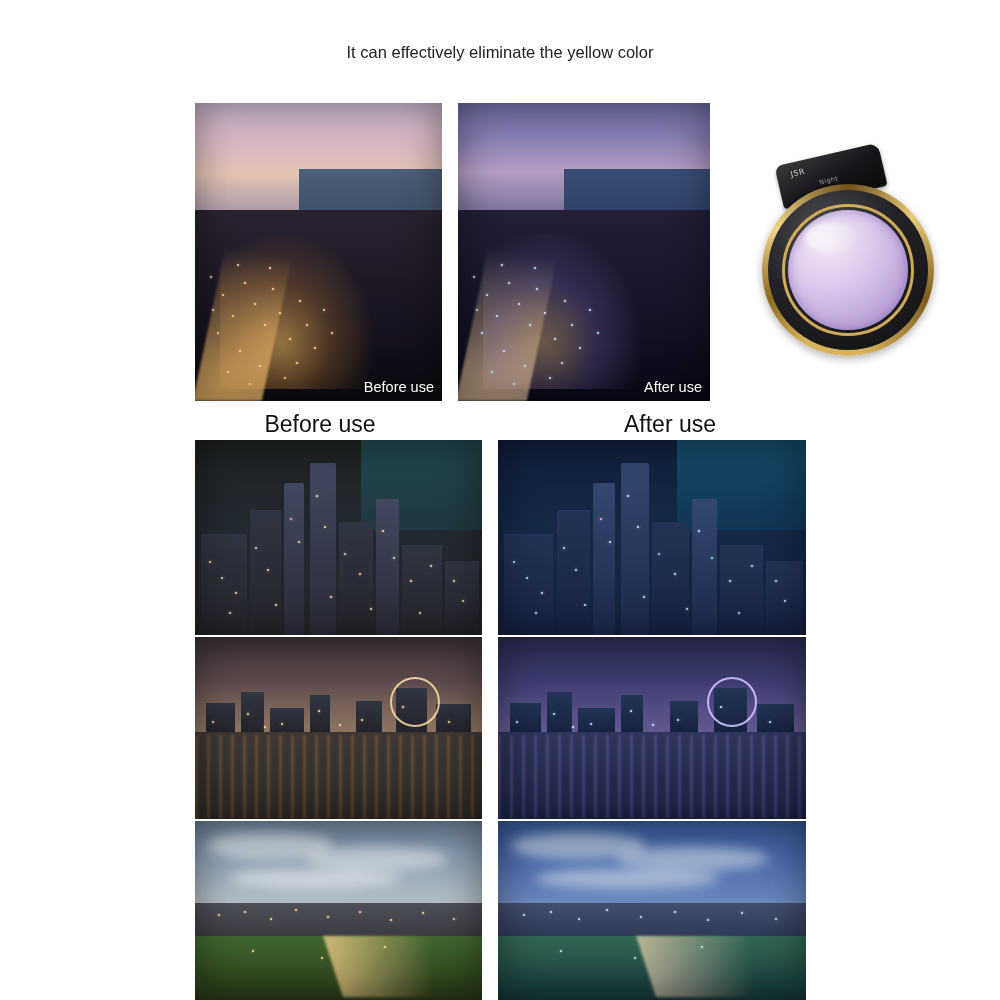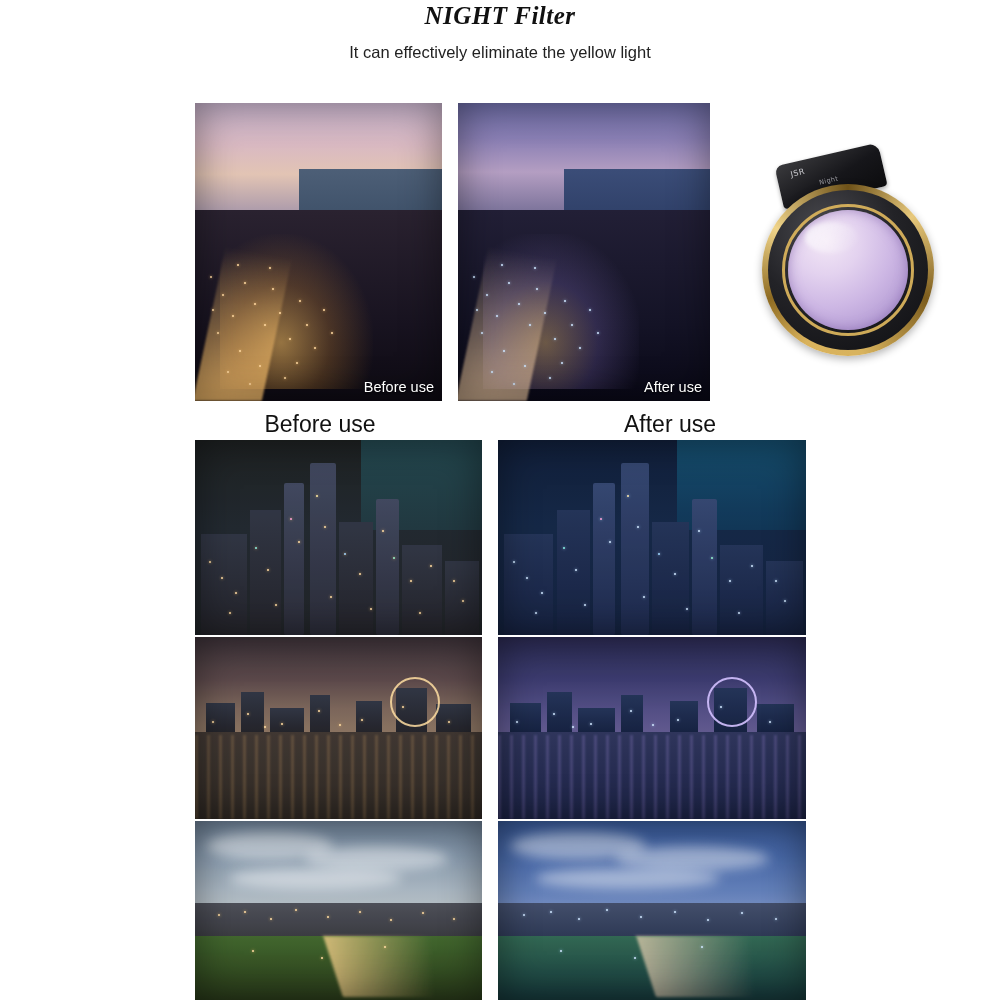--- a/index.html
+++ b/index.html
@@ -261,23 +261,22 @@
            transform: skewX(18deg); filter: blur(1.4px); }
   .roadD.after { background: linear-gradient(105deg, rgba(255,220,180,.65), rgba(190,170,255,0) 70%); }
 
   .vig { position:absolute; inset:0; box-shadow: inset 0 0 40px rgba(0,0,0,.45); }
 </style>
 </head>
 <body>
 
 <div class="page">
 
-  <div class="title">NIGHT Filter</div>
   <div class="subtitle">
-    <span class="l1">It can effectively eliminate the yellow light</span>
+    <span class="l1">It can effectively eliminate the yellow color</span>
   </div>
 
   <div class="topimg" id="top-before">
     <div class="scene">
       <div class="skyA"></div>
       <div class="seaA"></div>
       <div class="landA"></div>
       <div class="glowA"></div>
       <div class="roadA"></div>
       <div class="lights">

